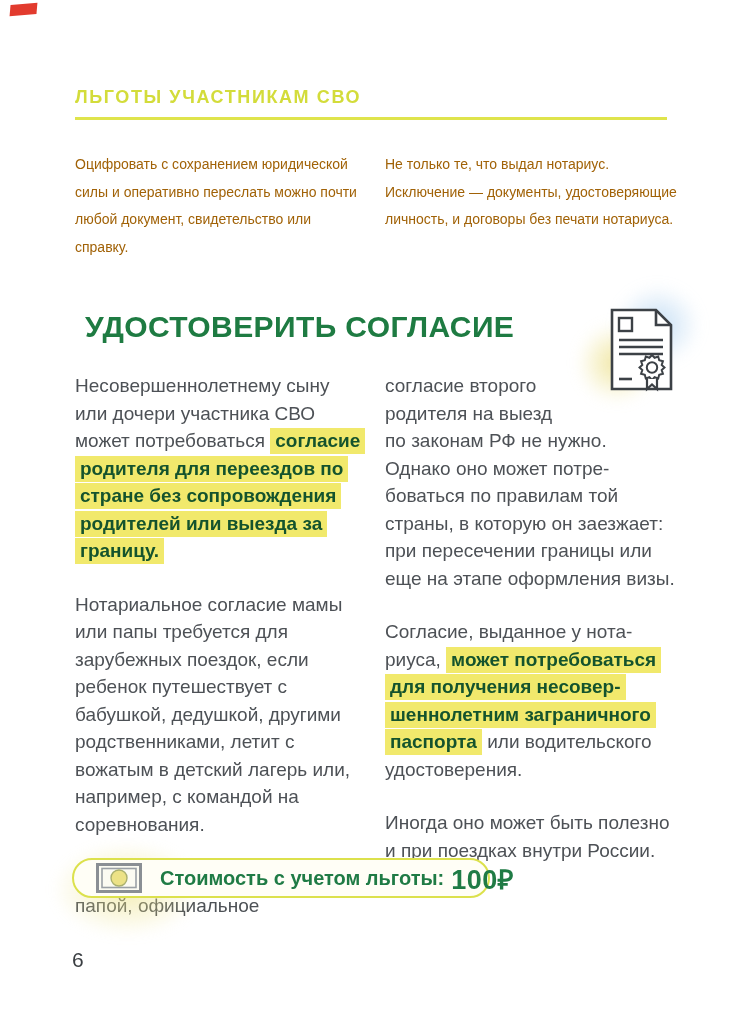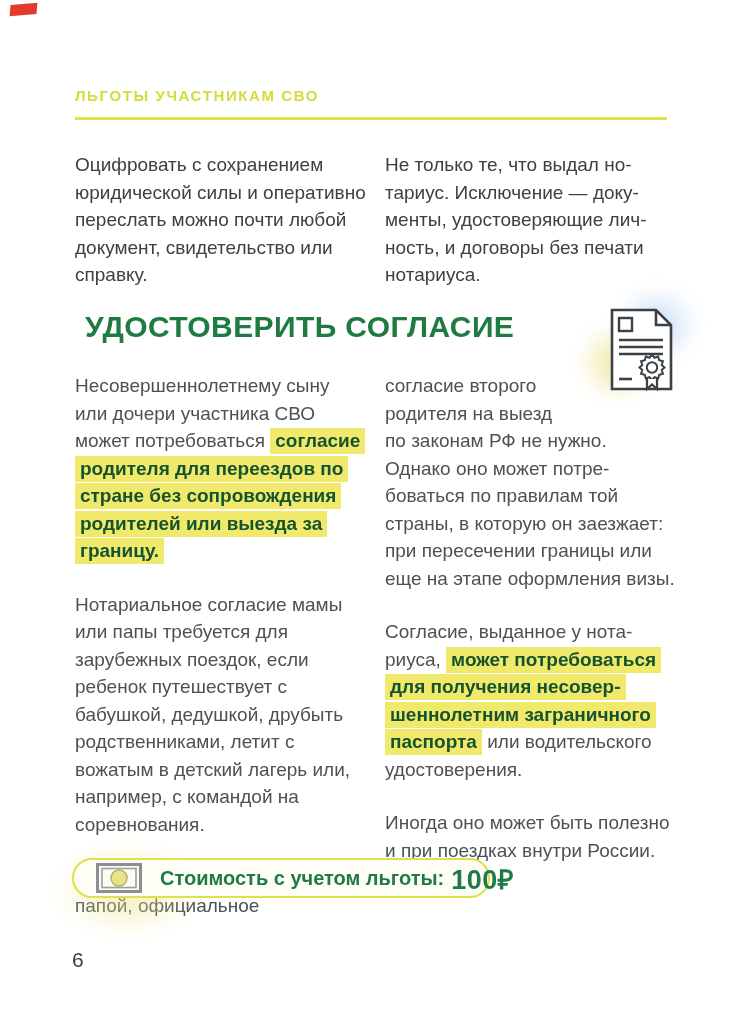--- a/index.html
+++ b/index.html
@@ -15,36 +15,36 @@
   .red-mark {
     position: absolute;
     left: 10px; top: 4px;
     width: 27px; height: 11px;
     background: #e23b2e;
     transform: rotate(-5deg) skewX(-10deg);
   }
   .kicker {
     position: absolute;
     left: 75px; top: 87px;
-    font-size: 15px;
+    font-size: 18px;
     font-weight: bold;
     letter-spacing: 1.6px;
     color: #d3dc3a;
   }
   .kicker-rule {
     position: absolute;
     left: 75px; top: 117px;
     width: 592px; height: 3px;
     background: #dfe44c;
   }
   .para {
     position: absolute;
-    font-size: 19px;
+    font-size: 14px;
     line-height: 27.5px;
-    color: #404040;
+    color: #a16207;
     white-space: pre-line;
     width: 292px;
   }
   .col-left  { left: 75px; }
   .col-right { left: 385px; }
   .intro-left  { top: 151px; }
   .intro-right { top: 151px; }
   .section-heading {
     position: absolute;
     left: 85px; top: 310px;
@@ -146,21 +146,21 @@
       <line x1="14" y1="47" x2="58" y2="47" stroke="#3c4146" stroke-width="2.4"></line>
       <line x1="14" y1="72" x2="27" y2="72" stroke="#3c4146" stroke-width="2.6"></line>
       <path d="M47 48 l2.6 2.8 3.6-1.2 1 3.7 3.7 1 -1.2 3.6 2.8 2.6 -2.8 2.6 1.2 3.6 -3.7 1 -1 3.7 -3.6-1.2 -2.6 2.8 -2.6-2.8 -3.6 1.2 -1-3.7 -3.7-1 1.2-3.6 -2.8-2.6 2.8-2.6 -1.2-3.6 3.7-1 1-3.7 3.6 1.2 z" stroke="#3c4146" stroke-width="2" fill="#ffffff"></path>
       <circle cx="47" cy="60.5" r="5.2" stroke="#3c4146" stroke-width="2" fill="none"></circle>
       <path d="M42 72 v10 l5 -4.5 5 4.5 v-10" stroke="#3c4146" stroke-width="2.2" fill="#ffffff"></path>
     </svg>
   </div>
 
   <div class="body-block col-left stack">
     <p class="para-item"><span>Несовершеннолетнему сыну или дочери участника СВО может потребоваться </span><span class="hl">согла­сие родителя для переездов по стране без сопровожде­ния родителей или выезда за границу.</span></p>
-    <p class="para-item">Нотариальное согласие мамы или папы требуется для зарубежных поездок, если ребенок путешествует с бабушкой, дедушкой, дру­быть родственниками, летит с вожатым в детский лагерь или, например, с командой на соревнования.</p>
+    <p class="para-item">Нотариальное согласие мамы или папы требуется для зарубежных поездок, если ребенок путешествует с бабушкой, дедушкой, дру­гими родственниками, летит с вожатым в детский лагерь или, например, с командой на соревнования.</p>
     <p class="para-item">Если ребенок едет с мамой или папой, официальное</p>
   </div>
 
   <div class="body-block col-right stack">
     <p class="para-item">согласие второго
 родителя на выезд
 по законам РФ не нужно. Однако оно может потре­боваться по правилам той страны, в которую он заезжа­ет: при пересечении границы или еще на этапе оформле­ния визы.</p>
     <p class="para-item"><span>Согласие, выданное у нота­риуса, </span><span class="hl">может потребоваться для получения несовер­шеннолетним заграничного паспорта</span><span> или водительского удостоверения.</span></p>
     <p class="para-item">Иногда оно может быть по­лезно и при поездках внутри России.</p>
   </div>

